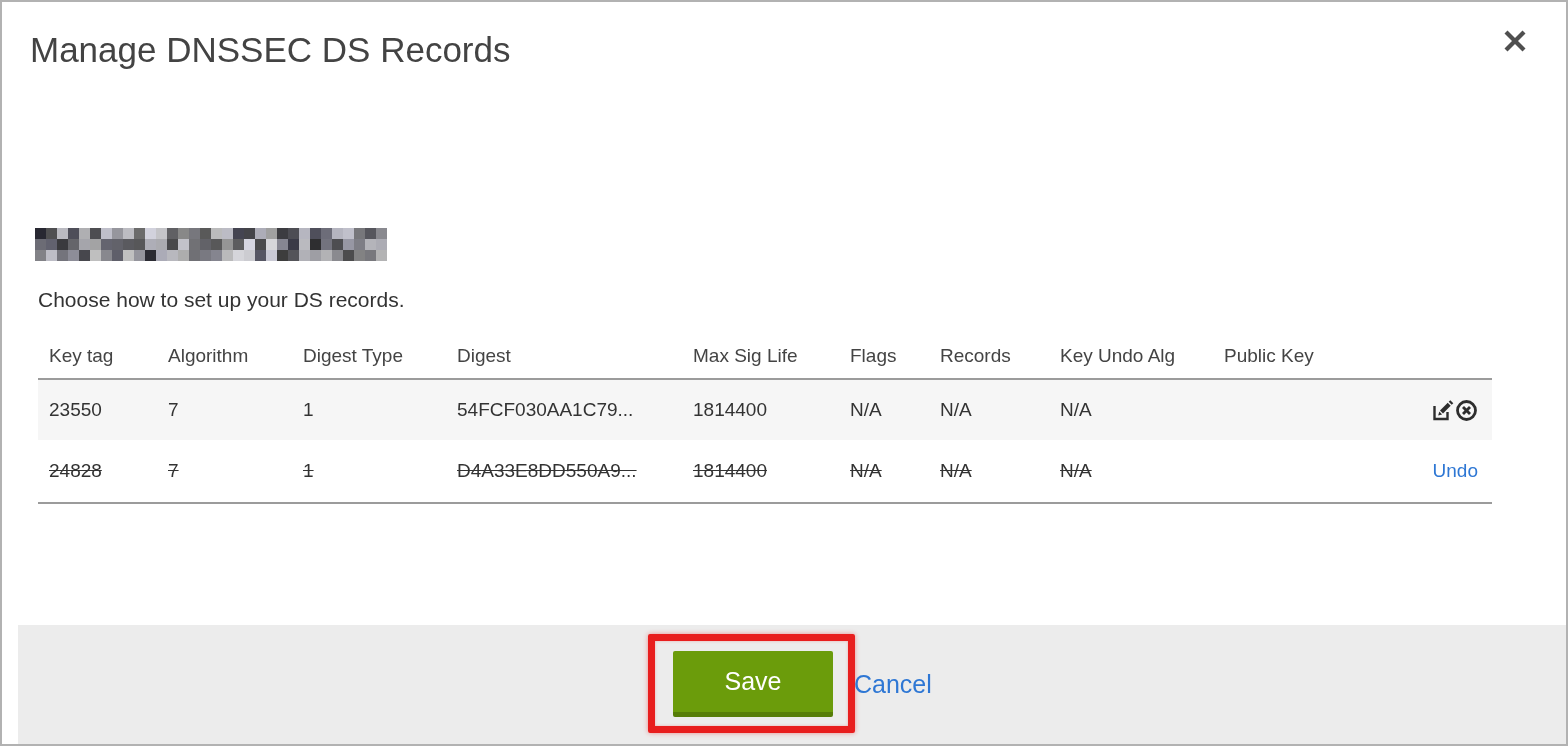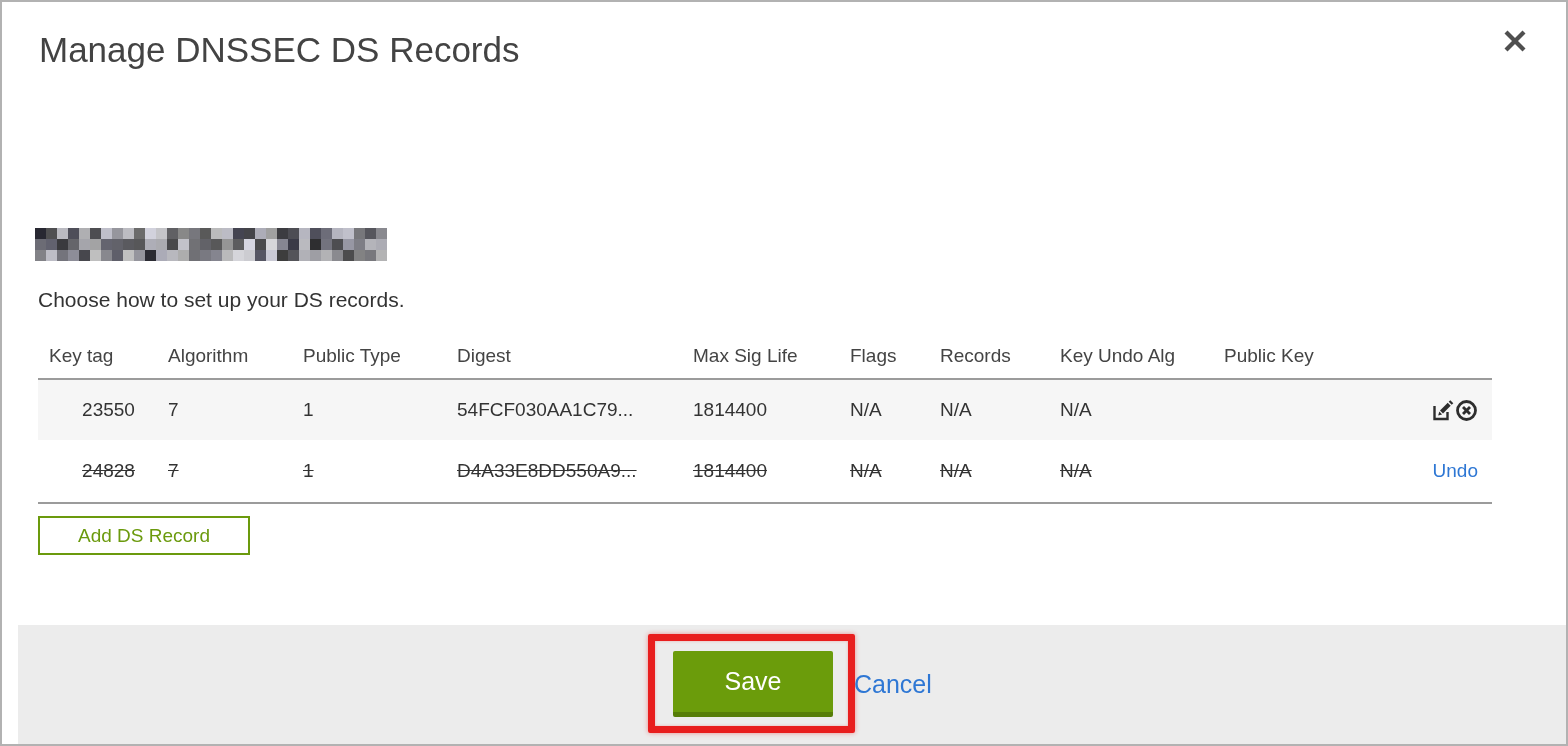--- a/index.html
+++ b/index.html
@@ -11,21 +11,21 @@
   .page {
     position: relative;
     width: 1568px;
     height: 746px;
     background: #fff;
     border: 2px solid #b2b2b2;
     overflow: hidden;
   }
   .modal-title {
     position: absolute;
-    left: 37px;
+    left: 28px;
     top: 28px;
     font-size: 35px;
     font-weight: 400;
     color: #434343;
     letter-spacing: 0px;
   }
   .close-btn {
     position: absolute;
     right: 38px;
     top: 26px;
@@ -85,21 +85,21 @@
   .col-keytag  { width: 130px; }
   .col-alg     { width: 135px; }
   .col-dtype   { width: 154px; }
   .col-digest  { width: 236px; }
   .col-maxsig  { width: 157px; }
   .col-flags   { width: 90px;  }
   .col-proto   { width: 120px; }
   .col-kda     { width: 164px; }
   .col-pubkey  { width: 200px; }
   .col-actions { width: 68px;  }
-  .pad-first { padding-left: 11px !important; text-align: center; }
+  .pad-first { padding-left: 11px !important; }
   .actions-cell { text-align: right; padding-right: 14px !important; white-space: nowrap; }
   .icon-btn {
     display: inline-block;
     width: 23px;
     height: 23px;
     background: none;
     border: none;
     padding: 0;
     cursor: pointer;
     vertical-align: middle;
@@ -291,21 +291,21 @@
         <col class="col-flags">
         <col class="col-proto">
         <col class="col-kda">
       <col class="col-pubkey">
         <col class="col-actions">
     </colgroup>
     <thead>
       <tr>
         <th class="pad-first">Key tag</th>
         <th>Algorithm</th>
-        <th>Public Type</th>
+        <th>Digest Type</th>
         <th>Digest</th>
         <th>Max Sig Life</th>
         <th>Flags</th>
         <th>Records</th>
         <th>Key Undo Alg</th>
         <th>Public Key</th>
         <th></th>
       </tr>
     </thead>
     <tbody>
@@ -346,21 +346,20 @@
         <td><span class="cellv">N/A</span></td>
         <td><span class="cellv">N/A</span></td>
         <td><span class="cellv"></span></td>
         <td class="actions-cell">
           <a class="undo-link">Undo</a>
         </td>
       </tr>
     </tbody>
   </table>
 
-  <button class="add-ds-btn">Add DS Record</button>
 
   <div class="footer">
     <div class="annotation-box"></div>
     <button class="save-btn">Save</button>
     <a class="cancel-link">Cancel</a>
   </div>
 
 </div>
 
 </body></html>

